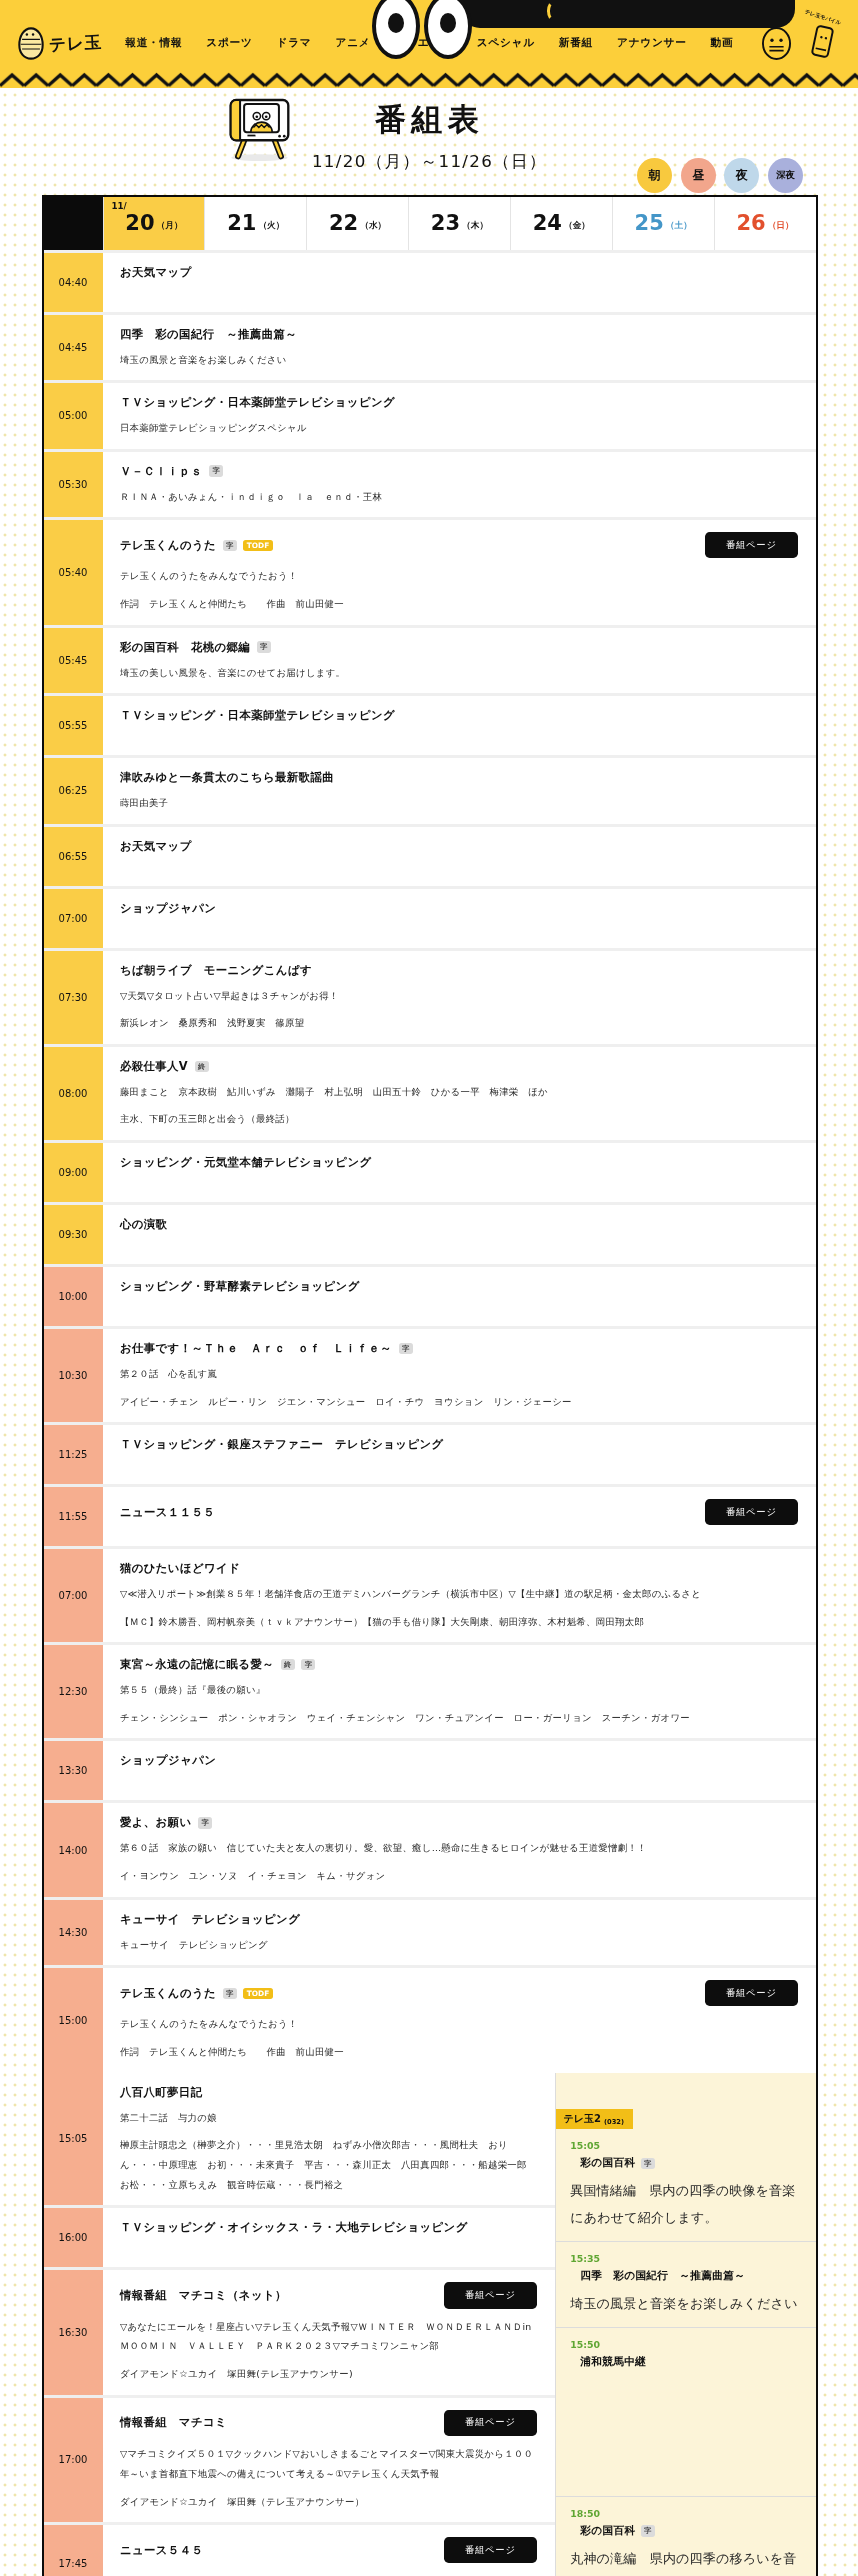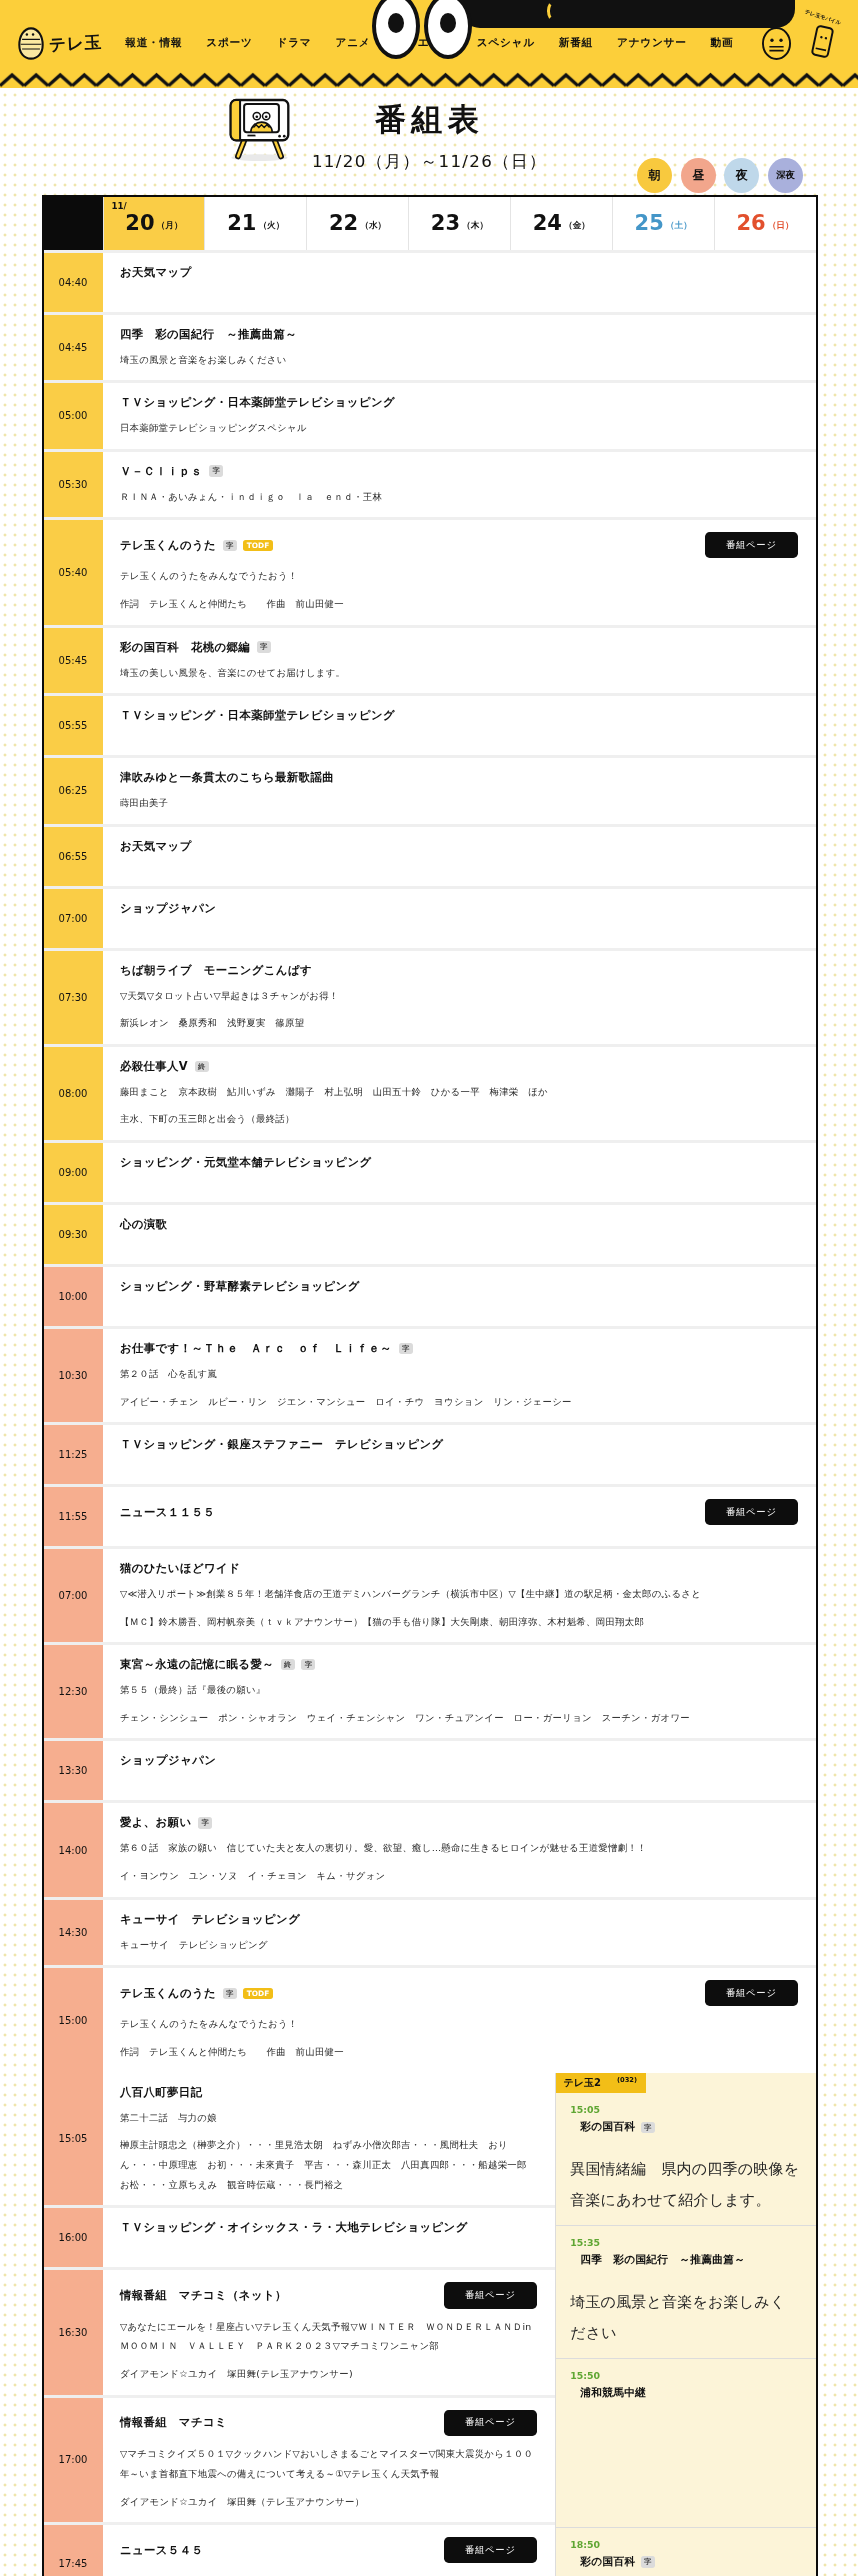--- a/index.html
+++ b/index.html
@@ -63,29 +63,29 @@
   .page-btn{margin-left:auto; background:#0d0d0d; color:#fff; border:none; border-radius:4.7px;
     padding:6.7px 21.4px; font-size:9.4px; font-family:inherit; cursor:pointer; letter-spacing:0.7px;}
   .prog-desc{margin-top:8px; font-size:9.4px; line-height:2.1; color:#262626; letter-spacing:0.3px;}
   
   .split{display:flex; border-bottom:none;}
   .split-left{flex:1; min-width:0;}
   .split-left .prog-row:last-child{border-bottom:none;}
   .sub-col{width:261px; flex:0 0 261px; background:var(--sub-bg); border-left:0.7px solid #DCDCDC;
     display:flex; flex-direction:column;}
   .sub-badge{background:var(--badge-yellow); align-self:flex-start; font-weight:900; font-size:10px;
-    padding:3.3px 9.4px 3.3px 8px; display:flex; align-items:flex-start; gap:16px;}
+    padding:3.3px 9.4px 3.3px 8px; display:flex; align-items:flex-end; gap:3px;margin-top:36px;}
   .sub-num{font-size:6.7px; font-weight:700;}
   .sub-entry{padding:10.7px 14.7px 9.4px 14.7px; border-bottom:0.7px solid #DCDCDC;}
   .sub-entry.tall{min-height:169px;}
   .sub-entry:last-of-type{border-bottom:none;}
   .sub-time{color:var(--green); font-size:9.4px; font-weight:700;}
   .sub-title-line{display:flex; align-items:center; gap:5.3px; margin-top:5.3px; flex-wrap:wrap;margin-left:10px;}
   .sub-title{font-size:10.7px; font-weight:800; letter-spacing:0.3px;}
-  .sub-desc{font-size:15px; line-height:2.05; margin-top:20px; color:#262626; letter-spacing:0.2px;}
+  .sub-desc{font-size:13px; line-height:2.05; margin-top:8px; color:#262626; letter-spacing:0.2px;}
   .sub-fill{flex:1;}
 </style>
 </head>
 <body>
 
 <div class="topbar">
   <div class="topbar-row">
     <div class="logo">
       <svg width="28" height="33" viewBox="0 0 40 48">
         <path d="M20 2 C31 2 37 14 37 26 C37 38 30 46 20 46 C10 46 3 38 3 26 C3 14 9 2 20 2 Z" fill="#FCE9A0" stroke="#111" stroke-width="3"></path>

